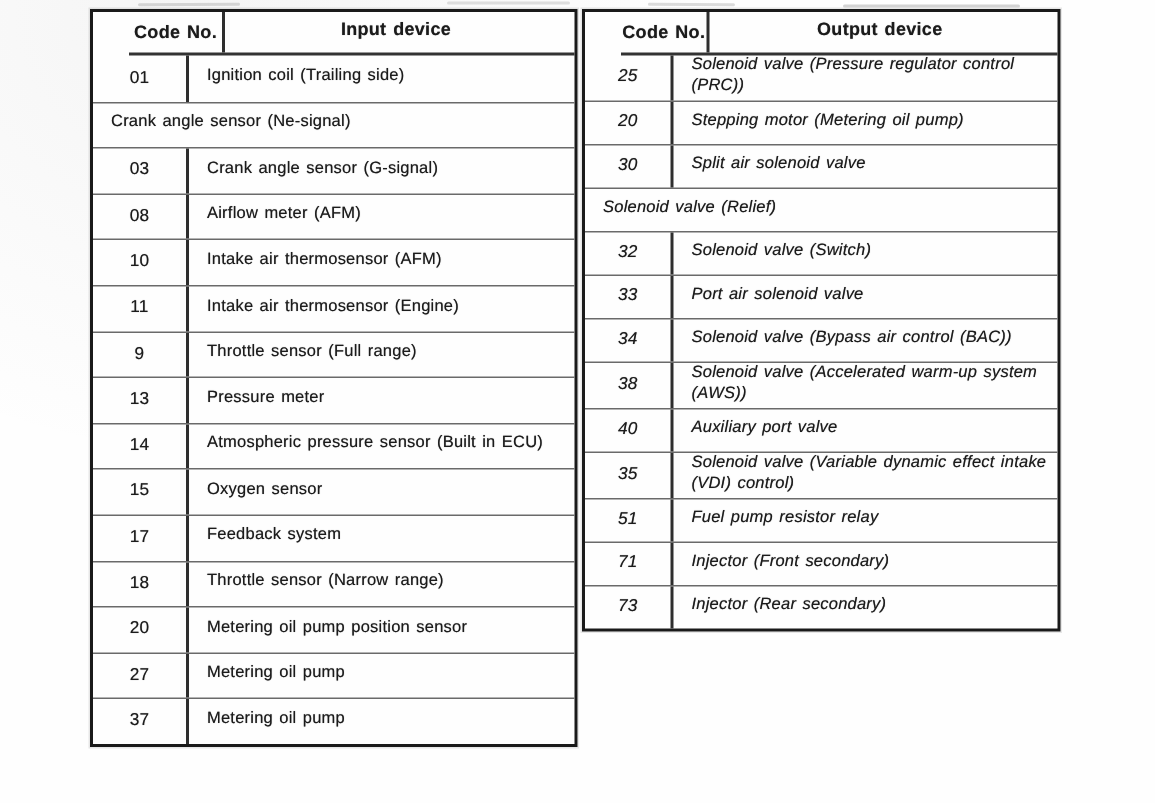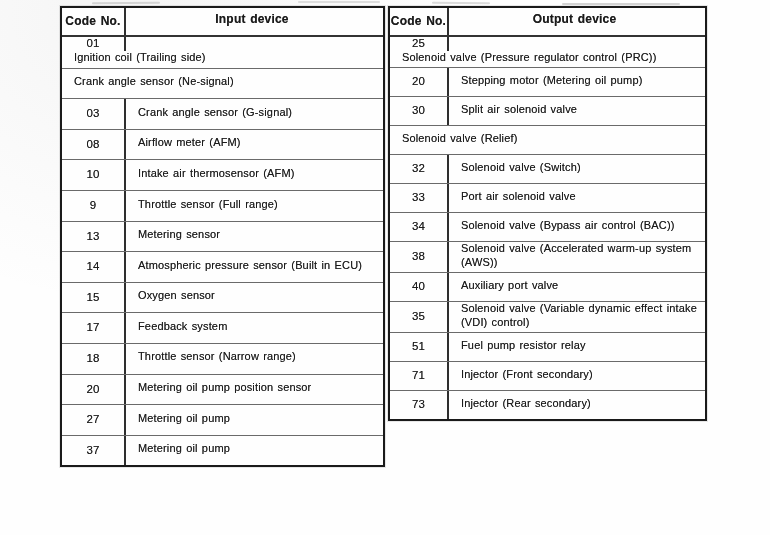--- a/index.html
+++ b/index.html
@@ -45,25 +45,25 @@
     box-shadow: 0 0 0 1px rgba(130,130,130,0.18);
   }
   .dtable.left  { left: 60px;  top: 6px; width: 325px; }
   .dtable.right { left: 388px; top: 6px; width: 319px; }
 
   .row {
     display: flex;
     align-items: stretch;
     border-top: 1px solid var(--line-light);
   }
-  .row.header { border-top: none; border-bottom: 2px solid var(--header-line); }
-  .rows .row:first-child { border-top: none; flex-direction: column; }
+  .row.header { border-top: none; border-bottom: 2px solid var(--header-line); margin-left: 24px; }
+  .rows .row:first-child { border-top: none; }
 
   .left  .rows .row { height: 30.6px; }
-  .right .rows .row { min-height: 29px; }
+  .right .rows .row { min-height: 29px; font-style: italic; }
   .row.header { height: 29px; }
 
   .cell {
     display: flex;
     align-items: center;
     font-size: 11px;
     line-height: 13.5px;
     letter-spacing: 0.15px;
     word-spacing: 1px;
     text-shadow: 0 0 0.5px rgba(25,25,25,0.65);
@@ -119,29 +119,33 @@
     <div class="cell code">08</div>
     <div class="cell device">Airflow meter (AFM)</div>
   </div>
 
 
   <div class="row">
     <div class="cell code">10</div>
     <div class="cell device">Intake air thermosensor (AFM)</div>
   </div>
 
+  <div class="row">
+    <div class="cell code">11</div>
+    <div class="cell device">Intake air thermosensor (Engine)</div>
+  </div>
 
   <div class="row">
     <div class="cell code">9</div>
     <div class="cell device">Throttle sensor (Full range)</div>
   </div>
 
   <div class="row">
     <div class="cell code">13</div>
-    <div class="cell device">Metering sensor</div>
+    <div class="cell device">Pressure meter</div>
   </div>
 
   <div class="row">
     <div class="cell code">14</div>
     <div class="cell device">Atmospheric pressure sensor (Built in ECU)</div>
   </div>
 
   <div class="row">
     <div class="cell code">15</div>
     <div class="cell device">Oxygen sensor</div>

